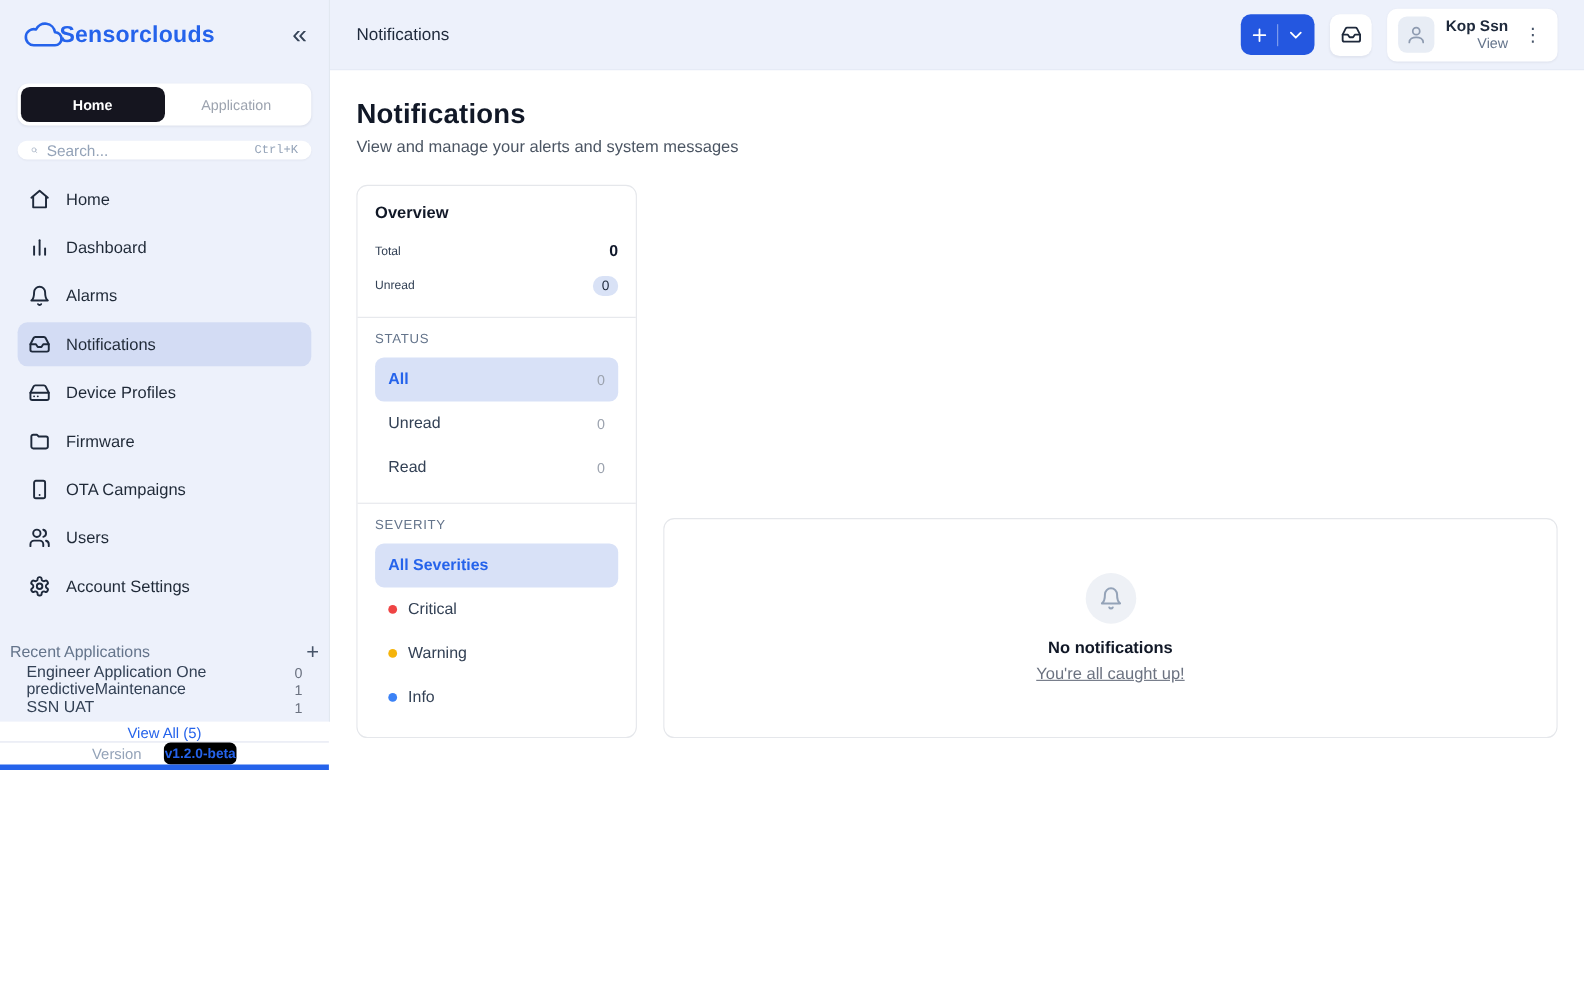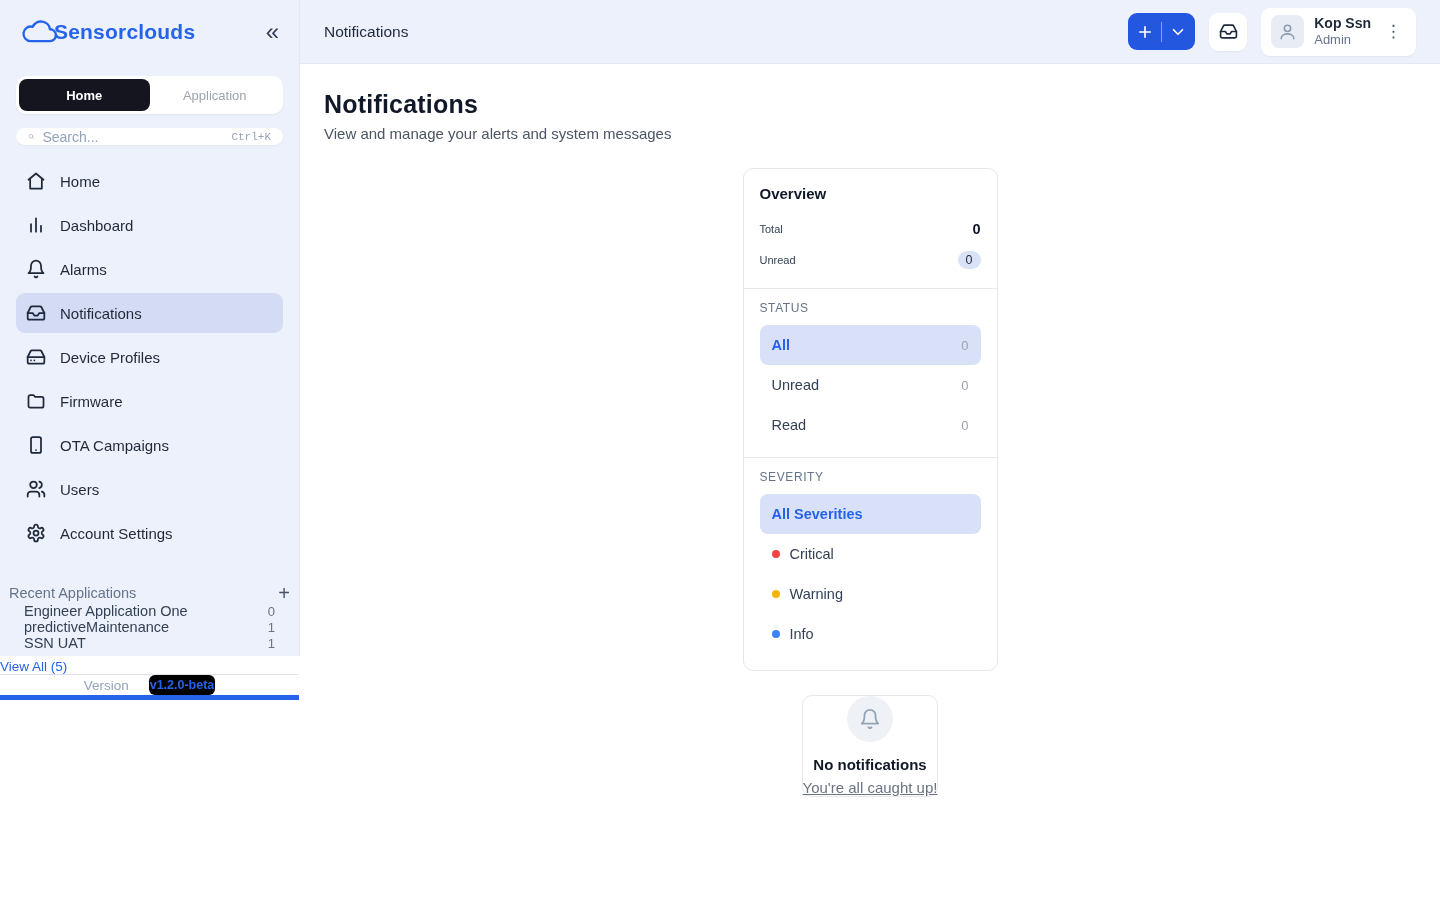--- a/index.html
+++ b/index.html
@@ -39,36 +39,36 @@
   .nicon svg { width:100%; height:100%; stroke:currentColor; fill:none;
                stroke-width:2.1; stroke-linecap:round; stroke-linejoin:round; }
 
   .recent-head { display:flex; align-items:center; justify-content:space-between;
                  padding:0 9px; margin-top:26px; }
   .recent-title { color:#64748b; font-size:14.5px; }
   .plus-btn { color:#475569; font-size:20px; line-height:1; cursor:pointer; }
   .recent-item { display:flex; align-items:center; justify-content:space-between;
                  padding:0 24px; height:40px; font-size:14.5px; color:#334155; cursor:pointer; }
   .recent-count { color:#6b7280; font-size:13px; }
-  .view-all { text-align:left; color:#2563eb; font-size:13.5px; margin-top:8px; cursor:pointer; }
+  .view-all { text-align:center; color:#2563eb; font-size:13.5px; margin-top:8px; cursor:pointer; }
 
   .side-spacer { flex:1; }
   .side-footer { border-top:1px solid #dfe3f0; height:43px; display:flex; align-items:center;
                  justify-content:center; gap:20px; }
   .version-label { color:#94a3b8; font-size:13.5px; }
   .version-badge { background:#000000; color:#2563eb; font-size:12.5px; font-weight:600;
                    padding:3px 1px; border-radius:6px; }
   .side-accent { height:5px; background:#2563eb; flex-shrink:0; }
 
   
   .topbar { position:absolute; left:300px; top:0; width:1140px; height:64px;
             background:#edf1fb; border-bottom:1px solid #e3e8f4;
             display:flex; align-items:center; padding:0 24px; }
   .topbar-title { font-size:15.5px; font-weight:500; color:#1e293b; }
-  .topbar-right { margin-left:auto; display:flex; align-items:center; gap:14px; }
+  .topbar-right { margin-left:auto; display:flex; align-items:center; gap:14px;text-align:right; }
 
   .create-btn { background:#2457e0; border-radius:9px; height:37px; display:flex;
                 align-items:center; padding:0 8px; cursor:pointer; }
   .create-btn .cicon { width:18px; height:18px; color:#ffffff; }
   .cicon svg { width:100%; height:100%; stroke:currentColor; fill:none;
                stroke-width:2.2; stroke-linecap:round; stroke-linejoin:round; }
   .create-div { width:1px; height:20px; background:rgba(255,255,255,.45); margin:0 7px; }
   .chev { width:13px; height:13px; }
 
   .tray-btn { background:#ffffff; border-radius:9px; width:38px; height:38px;
@@ -85,21 +85,21 @@
   .user-name { font-size:14px; font-weight:700; color:#1e293b; line-height:1.25; }
   .user-role { font-size:13px; color:#64748b; line-height:1.25; }
   .dots-btn { color:#475569; font-size:17px; cursor:pointer; padding:0 4px; }
 
   
   .main { position:absolute; left:300px; top:64px; width:1140px; height:836px;
           background:#ffffff; padding:26px 24px; }
   .page-title { font-size:25px; font-weight:700; color:#111827; letter-spacing:.2px; }
   .page-subtitle { font-size:15px; color:#4b5563; margin-top:6px; }
 
-  .content-row { display:flex; gap:24px; margin-top:26px; align-items:center;flex-direction:column; }
+  .content-row { display:flex; gap:24px; margin-top:26px; align-items:flex-end; }
 
   .overview-card { width:255px; background:#ffffff; border:1px solid #e5e7eb;
                    border-radius:10px; padding:16px; flex-shrink:0; }
   .card-title { font-size:15px; font-weight:700; color:#111827; margin-bottom:12px; }
   .ov-row { display:flex; align-items:center; justify-content:space-between; padding:7px 0; }
   .ov-label { font-size:11px; color:#334155; }
   .ov-value { font-size:14.5px; font-weight:700; color:#0f172a; }
   .ov-badge { background:#d9e2f6; color:#1e293b; font-size:12.5px; padding:2px 8px;
               border-radius:999px; }
   .hr { height:1px; background:#e5e7eb; margin:12px -16px; }
@@ -292,21 +292,21 @@
     </div>
     <div class="user-card">
       <span class="avatar">
         <svg viewBox="0 0 24 24">
             <circle cx="12" cy="8" r="4"></circle>
             <path d="M4 21c0-4 4-6 8-6s8 2 8 6"></path>
           </svg>
       </span>
       <span>
         <div class="user-name">Kop Ssn</div>
-        <div class="user-role">Admin</div>
+        <div class="user-role">View</div>
       </span>
       <span class="dots-btn">⋮</span>
     </div>
   </div>
 </header>
 
 <main class="main">
   <h1 class="page-title">Notifications</h1>
   <p class="page-subtitle">View and manage your alerts and system messages</p>
 

